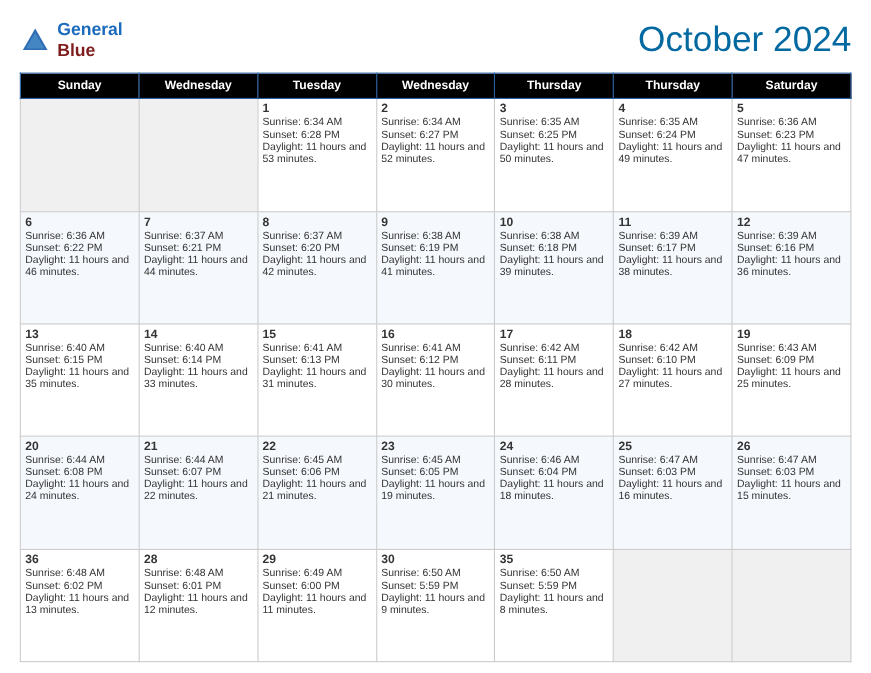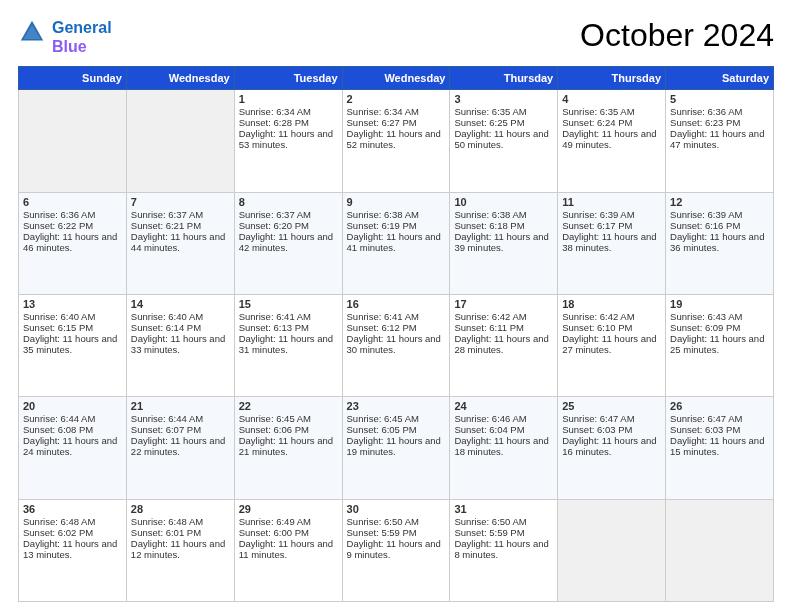--- a/index.html
+++ b/index.html
@@ -18,20 +18,21 @@
       flex-direction: column;
     }
     .header {
       display: flex;
       justify-content: space-between;
       align-items: flex-start;
       margin-bottom: 10px;
     }
     .logo {
       display: flex;
+      align-items: center;
       gap: 6px;
     }
     .logo-text {
       font-size: 16px;
       font-weight: bold;
       color: #333;
       line-height: 1.2;
     }
     .logo-text span {
       color: #1a6bbd;
@@ -39,41 +40,41 @@
     .logo-icon {
       width: 28px;
       height: 28px;
     }
     .title-block {
       text-align: right;
     }
     .month-title {
       font-size: 32px;
       font-weight: 300;
-      color: #000000;
+      color: #0369a1;
       line-height: 1.1;
     }
     .location {
       font-size: 14px;
       color: #555;
     }
     .calendar {
       flex: 1;
       border: 1px solid #ccc;
       border-collapse: collapse;
       width: 100%;
       table-layout: fixed;
     }
     .calendar th {
-      background-color: #1d4ed8;
+      background-color: #000000;
       color: #fff;
       font-size: 11px;
       font-weight: bold;
       padding: 5px 4px;
-      text-align: right;
+      text-align: center;
       border: 1px solid #2a5fa0;
     }
     .calendar td {
       border: 1px solid #ccc;
       vertical-align: top;
       padding: 3px 4px;
       font-size: 9.5px;
       color: #333;
       height: 78px;
     }
@@ -98,21 +99,21 @@
 
 <div class="page">
   <div class="header">
     <div class="logo">
       <svg class="logo-icon" viewBox="0 0 40 40">
         <polygon points="20,4 36,32 4,32" fill="#2e6db4"></polygon>
         <polygon points="20,10 32,30 8,30" fill="#5a9fd4" opacity="0.5"></polygon>
       </svg>
       <div class="logo-text">
         <div><span>General</span></div>
-        <div><span style="color:#8b5cf6;">Blue</span></div>
+        <div><span style="color:#7f1d1d;">Blue</span></div>
       </div>
     </div>
     <div class="title-block">
       <div class="month-title">October 2024</div>
     </div>
   </div>
 
   <table class="calendar">
     <thead>
       <tr>
@@ -311,21 +312,21 @@
             <div>Sunset: 6:00 PM</div>
             <div>Daylight: 11 hours and 11 minutes.</div>
           </td>
           <td>
             <span class="day-num">30</span>
             <div>Sunrise: 6:50 AM</div>
             <div>Sunset: 5:59 PM</div>
             <div>Daylight: 11 hours and 9 minutes.</div>
           </td>
           <td>
-            <span class="day-num">31</span>
+            <span class="day-num">35</span>
             <div>Sunrise: 6:50 AM</div>
             <div>Sunset: 5:59 PM</div>
             <div>Daylight: 11 hours and 8 minutes.</div>
           </td>
           <td class="empty"></td>
           <td class="empty"></td>
         </tr>
       </tbody>
   </table>
 </div>

